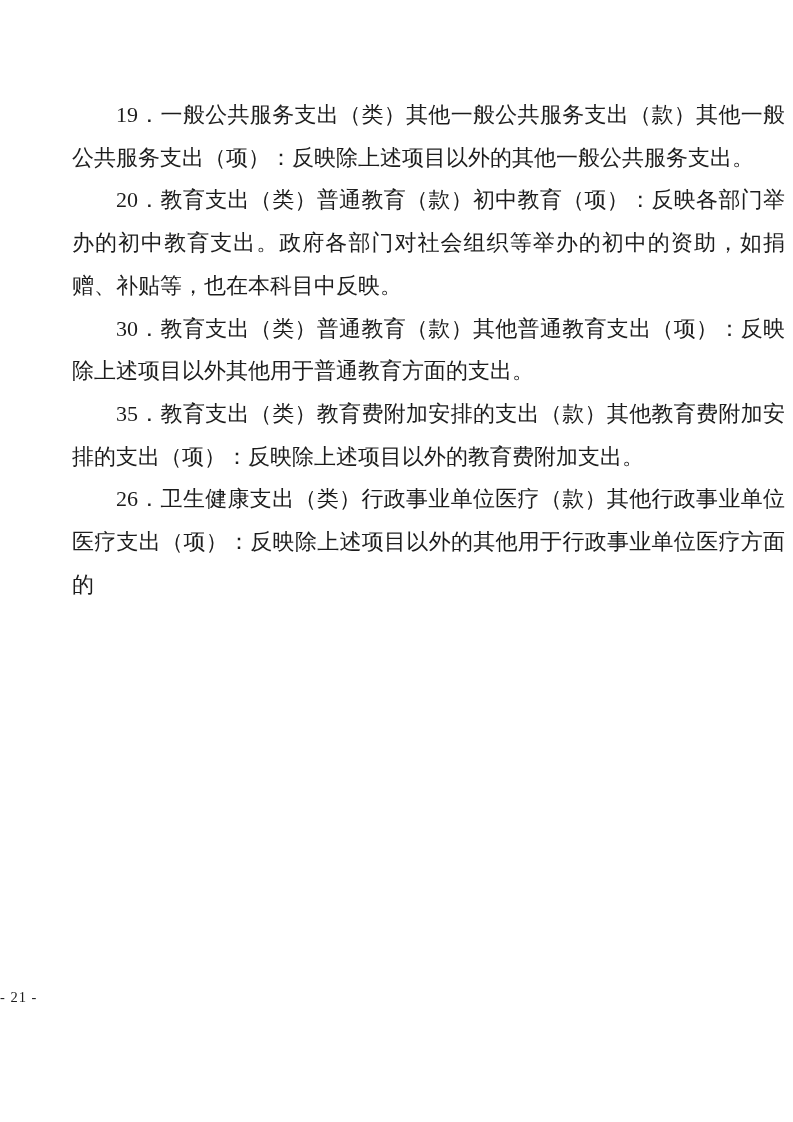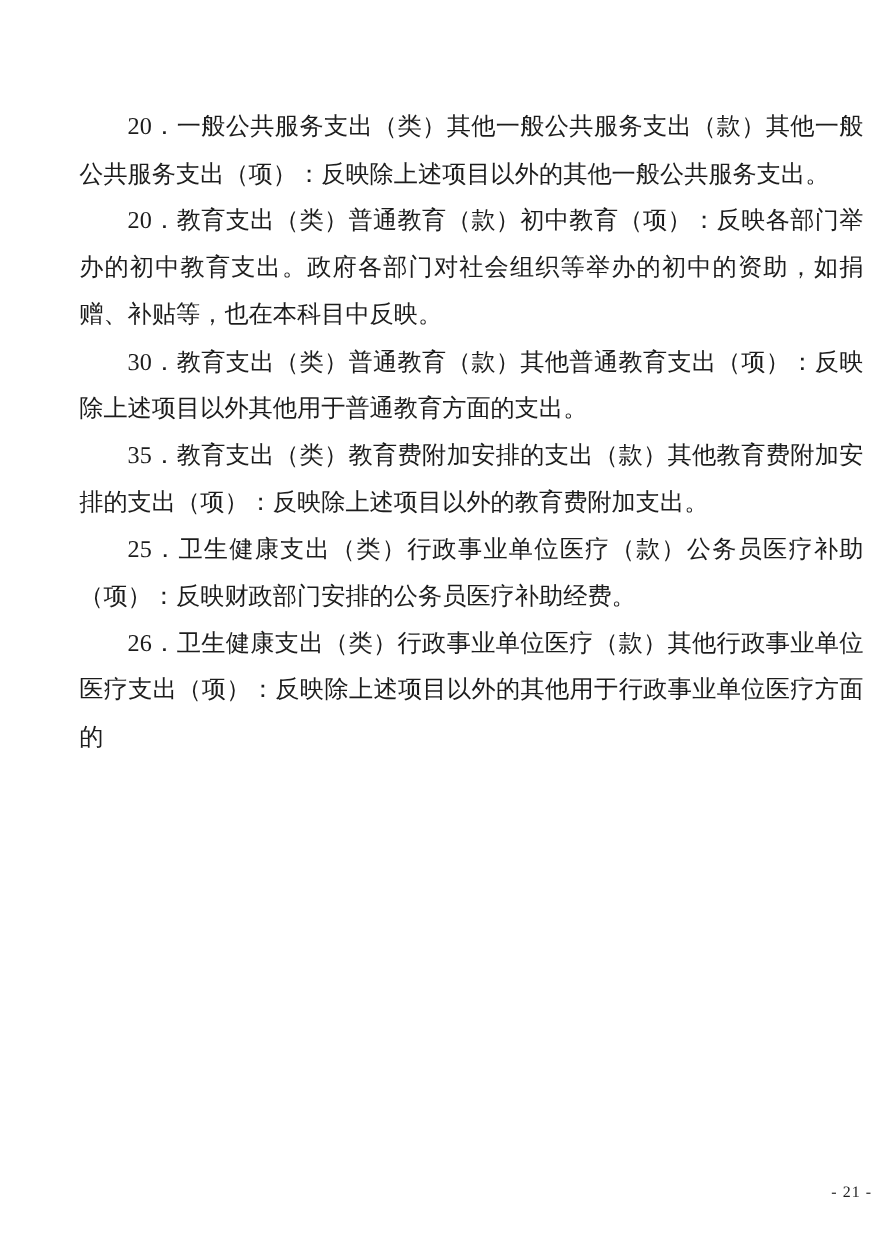--- a/index.html
+++ b/index.html
@@ -29,33 +29,32 @@
     font-size: 22px;
     line-height: 42.7px;
     text-align: justify;
     text-indent: 2em;
     word-break: break-all;
   }
   .page-footer {
     position: absolute;
     left: 0;
     right: 0;
-    top: 1076px;
-    text-align: right;
+    top: 989px;
+    text-align: left;
     font-size: 14.5px;
     letter-spacing: 1px;
     color: #1c1c1c;
   }
 </style>
 </head>
 <body>
 
 <div class="page">
   <div class="doc-body">
-      <p>20．一般公共服务支出（类）其他一般公共服务支出（款）其他一般公共服务支出（项）：反映除上述项目以外的其他一般公共服务支出。</p>
+      <p>19．一般公共服务支出（类）其他一般公共服务支出（款）其他一般公共服务支出（项）：反映除上述项目以外的其他一般公共服务支出。</p>
       <p>20．教育支出（类）普通教育（款）初中教育（项）：反映各部门举办的初中教育支出。政府各部门对社会组织等举办的初中的资助，如捐赠、补贴等，也在本科目中反映。</p>
       <p>30．教育支出（类）普通教育（款）其他普通教育支出（项）：反映除上述项目以外其他用于普通教育方面的支出。</p>
       <p>35．教育支出（类）教育费附加安排的支出（款）其他教育费附加安排的支出（项）：反映除上述项目以外的教育费附加支出。</p>
-      <p>25．卫生健康支出（类）行政事业单位医疗（款）公务员医疗补助（项）：反映财政部门安排的公务员医疗补助经费。</p>
       <p>26．卫生健康支出（类）行政事业单位医疗（款）其他行政事业单位医疗支出（项）：反映除上述项目以外的其他用于行政事业单位医疗方面的</p>
     </div>
   <div class="page-footer">- 21 -</div>
 </div>
 
 </body></html>

